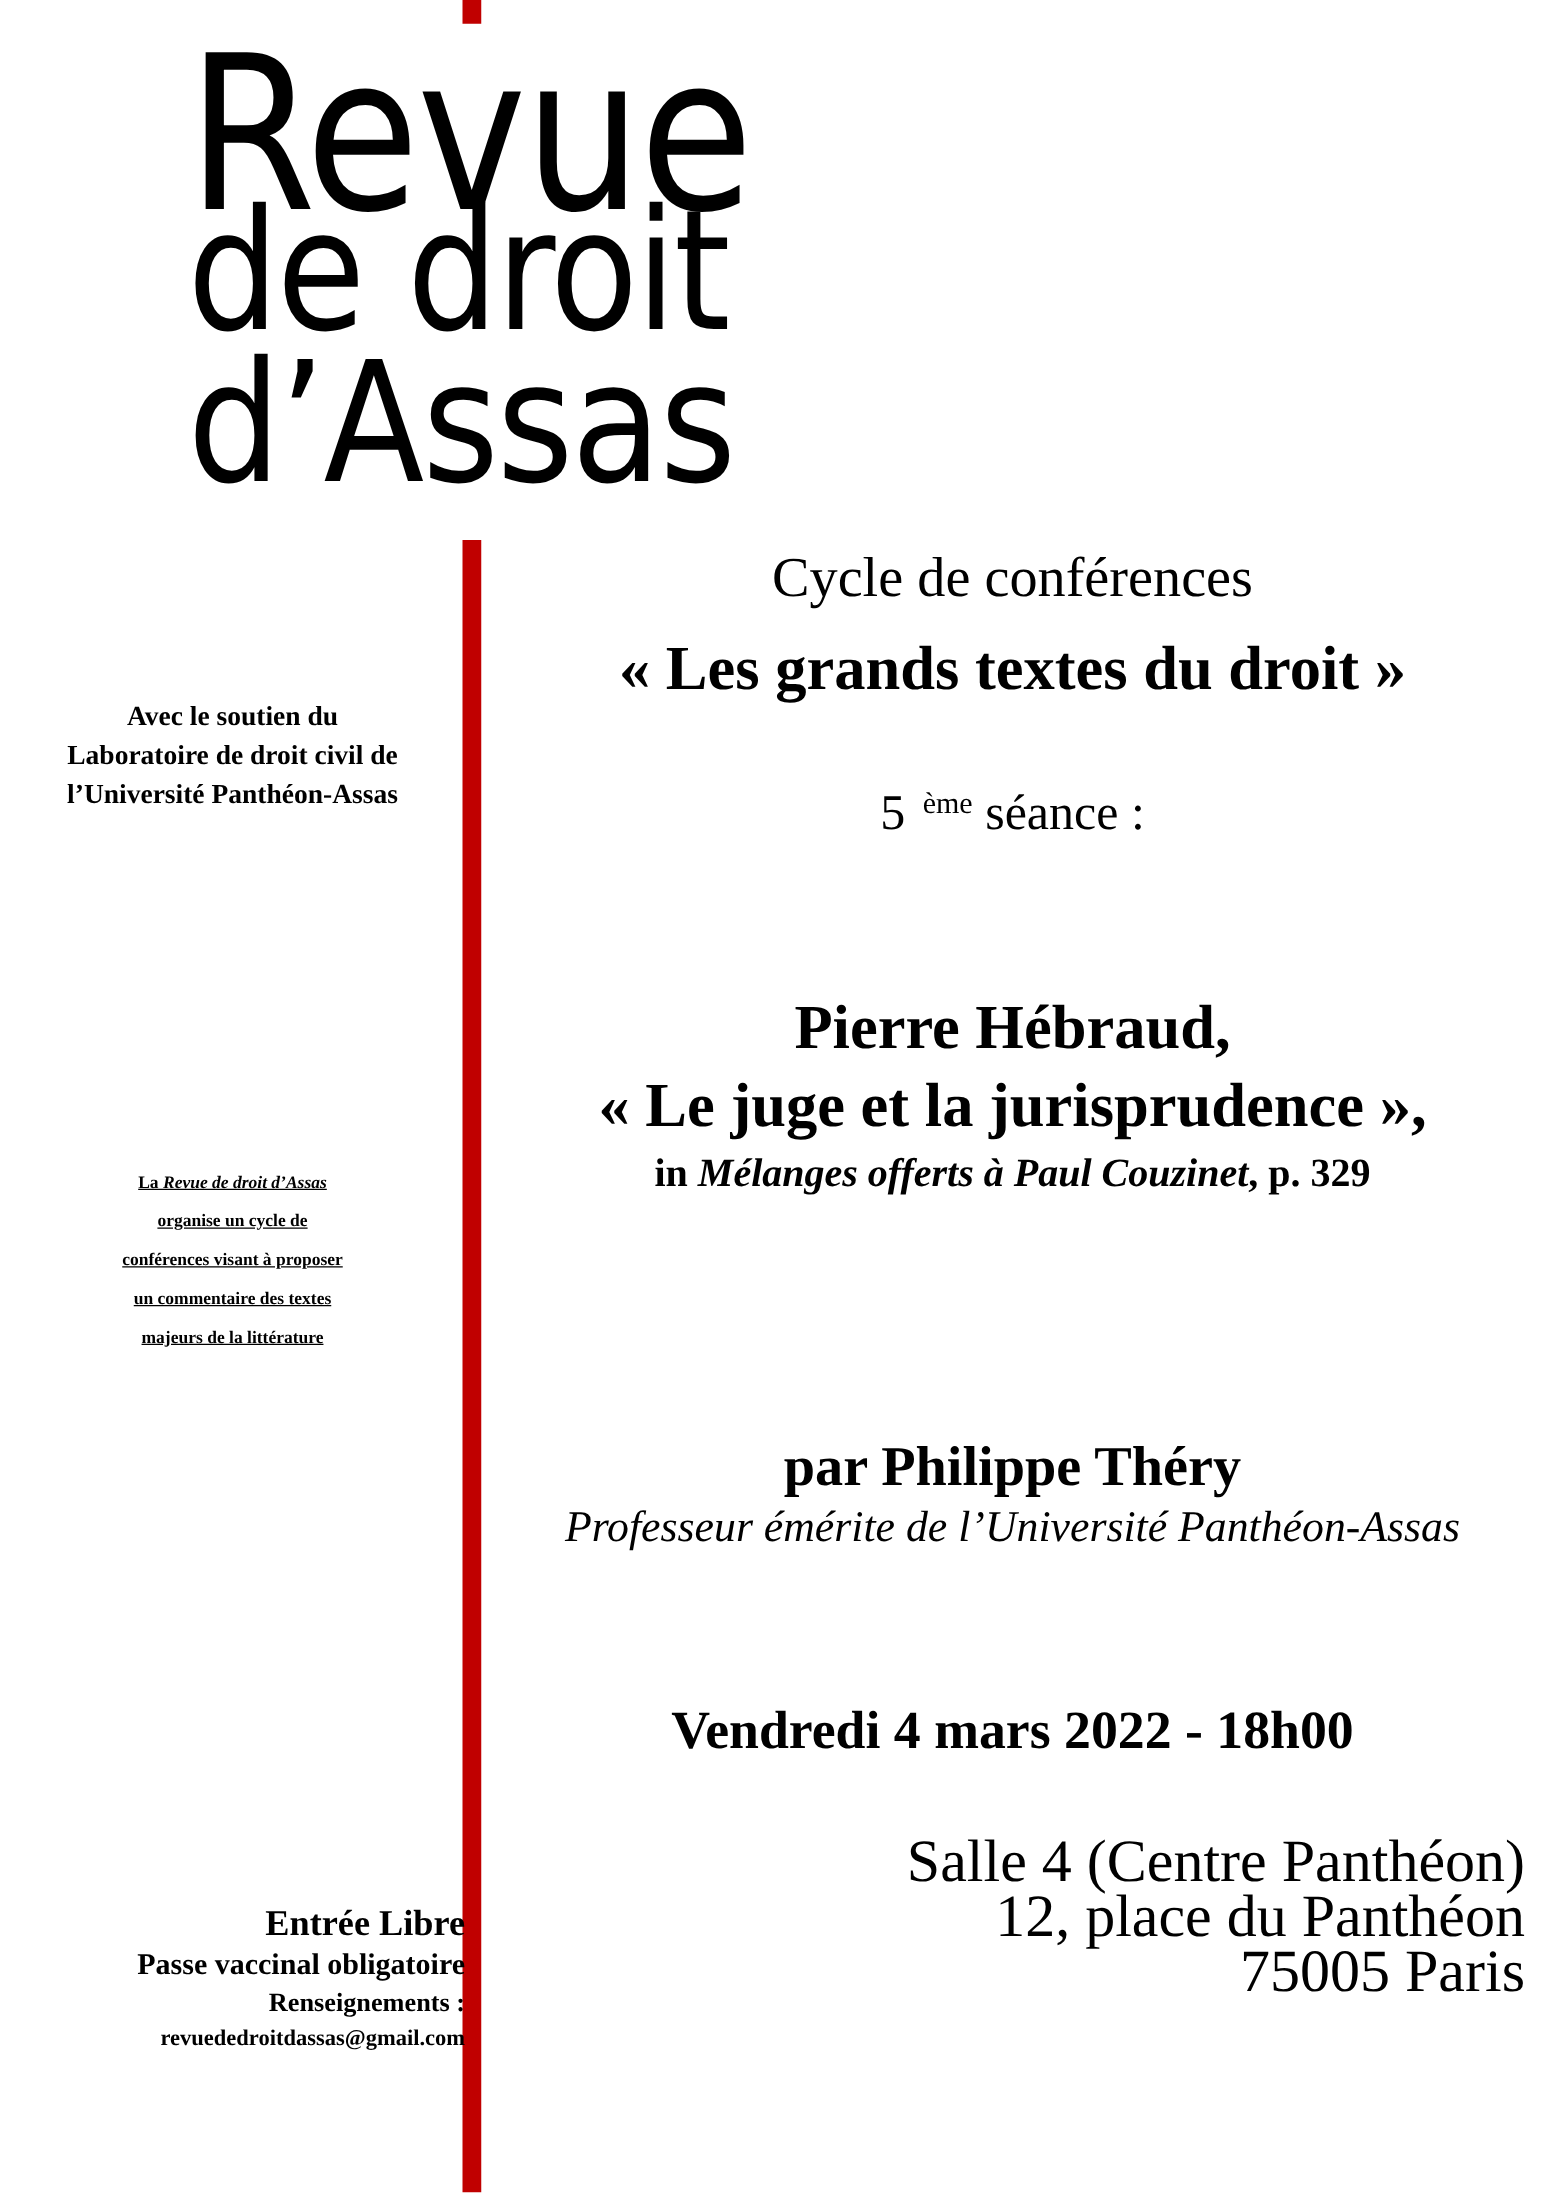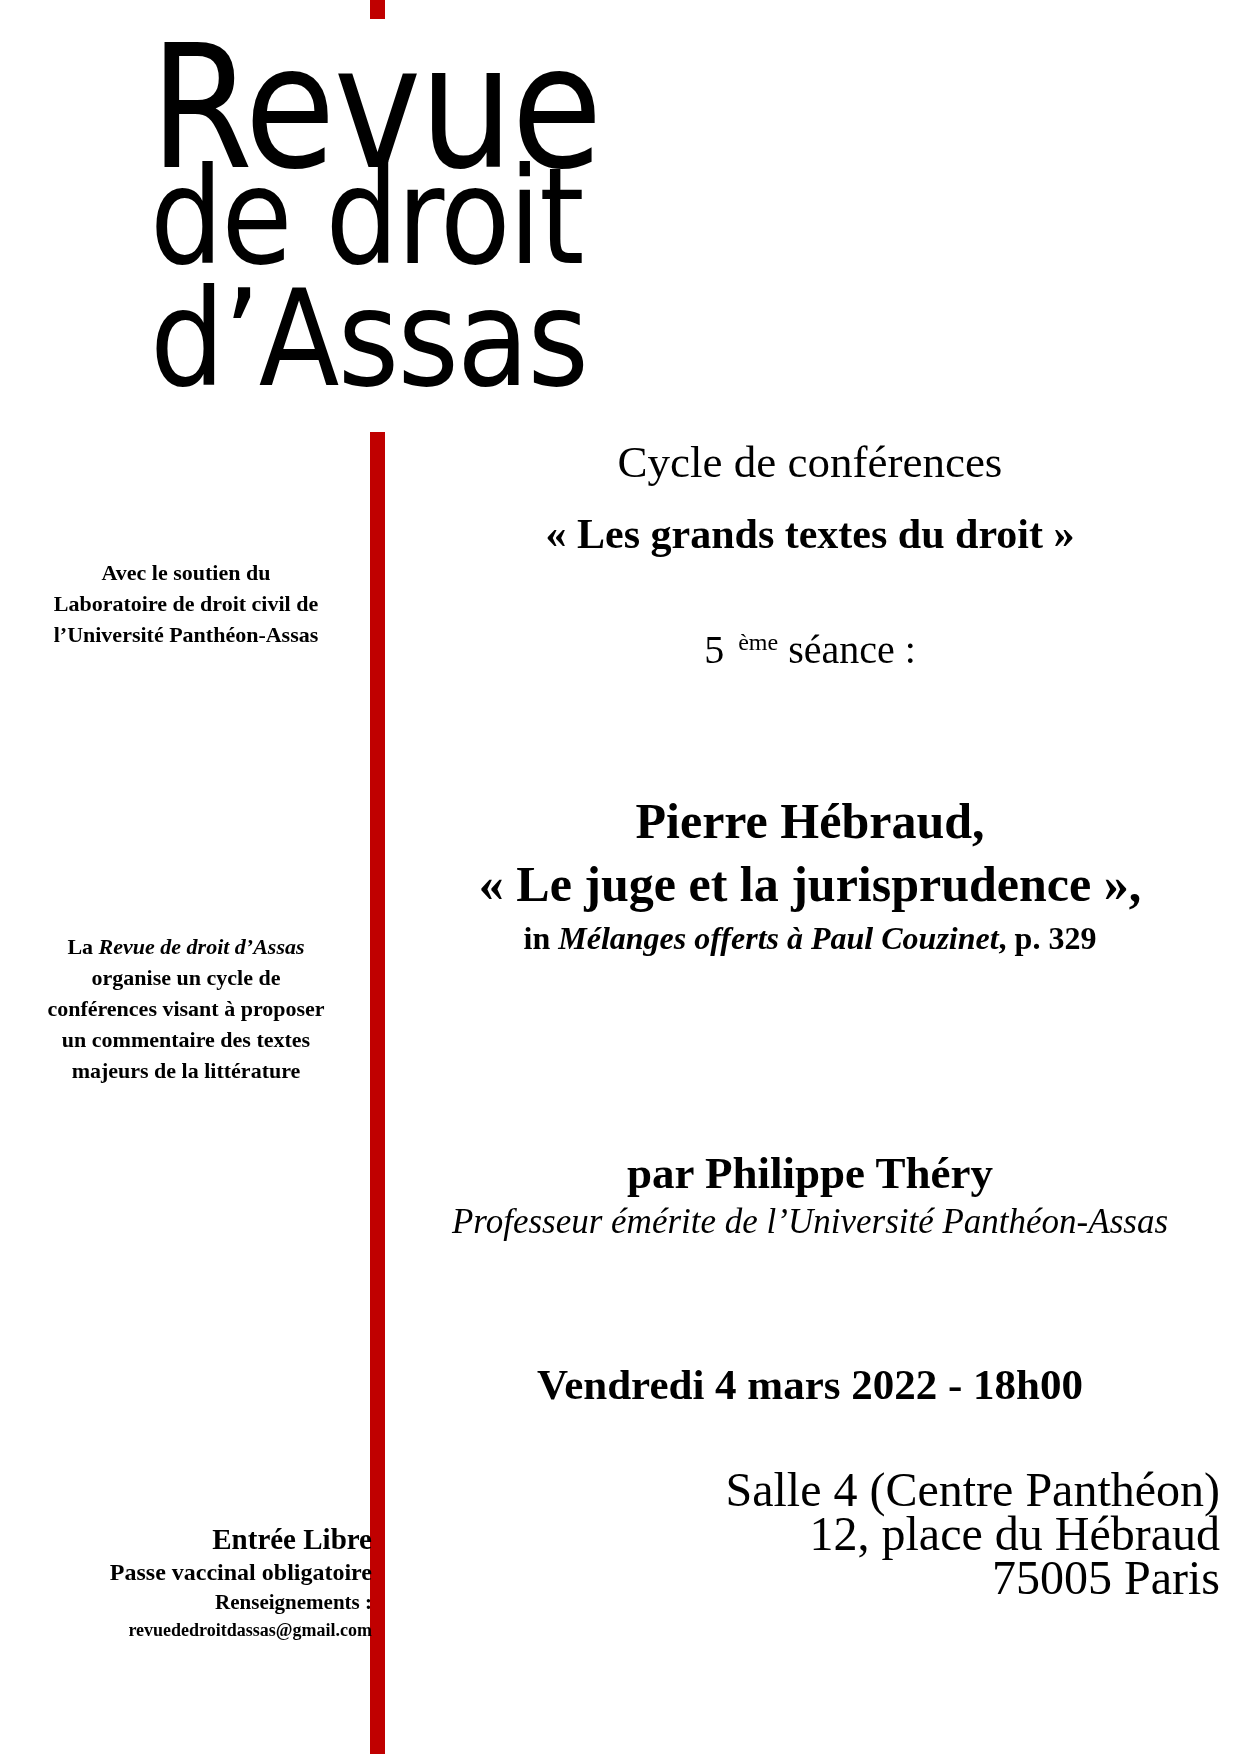--- a/index.html
+++ b/index.html
@@ -24,50 +24,50 @@
   <div class="logo-line" style="top:150px; font-size:134px; transform:scaleX(0.86);">de droit</div>
   <div class="logo-line" style="top:272px; font-size:134px; transform:scaleX(0.88);">d’Assas</div>
 </div>
 
 <div class="left-col" style="top:557px; font-size:22px; line-height:31px;">
   <div>Avec le soutien du</div>
   <div>Laboratoire de droit civil de</div>
   <div>l’Université Panthéon-Assas</div>
 </div>
 
-<div class="left-col" style="top:931px; font-size:22px; line-height:31px;">
+<div class="left-col" style="top:931px; font-size:14px; line-height:31px;text-decoration:underline;">
   <div><span>La </span><span class="i">Revue de droit d’Assas</span></div>
   <div>organise un cycle de</div>
   <div>conférences visant à proposer</div>
   <div>un commentaire des textes</div>
   <div>majeurs de la littérature</div>
 </div>
 
 <div class="left-col" style="top:1521px;text-align:right;">
   <div style="font-size:29px; line-height:36px;">Entrée Libre</div>
   <div style="font-size:24px; line-height:31px;">Passe vaccinal obligatoire</div>
   <div style="font-size:21px; line-height:28px;">Renseignements :</div>
   <div style="font-size:18px; line-height:28px;">revuededroitdassas@gmail.com</div>
 </div>
 
 <div class="right-col center" style="top:436px; font-size:45px; line-height:52px;">Cycle de conférences</div>
-<div class="right-col center b" style="top:508px; font-size:42px; line-height:52px;">« Les grands textes du droit »</div>
+<div class="right-col center b" style="top:508px; font-size:50px; line-height:52px;">« Les grands textes du droit »</div>
 
 <div class="right-col center" style="top:626px; font-size:40px; line-height:48px;">
   <span>5</span><sup>ème</sup><span> séance :</span>
 </div>
 
 <div class="right-col center b" style="top:792px; font-size:50px; line-height:58px;">Pierre Hébraud,</div>
 <div class="right-col center b" style="top:855px; font-size:50px; line-height:58px;">« Le juge et la jurisprudence »,</div>
 <div class="right-col center b" style="top:918px; font-size:32px; line-height:40px;">
   <span>in </span><span class="i">Mélanges offerts à Paul Couzinet</span><span>, p. 329</span>
 </div>
 
 <div class="right-col center b" style="top:1147px; font-size:45px; line-height:52px;">par Philippe Théry</div>
 <div class="right-col center i" style="top:1201px; font-size:35px; line-height:42px;">Professeur émérite de l’Université Panthéon-Assas</div>
 
 <div class="right-col center b" style="top:1360px; font-size:43px; line-height:50px;">Vendredi 4 mars 2022 - 18h00</div>
 
 <div class="right-col center" style="top:1468px; font-size:48px; line-height:44px;text-align:right;">
   <div>Salle 4 (Centre Panthéon)</div>
-  <div>12, place du Hébraud</div>
+  <div>12, place du Panthéon</div>
   <div>75005 Paris</div>
 </div>
 
 </body></html>

